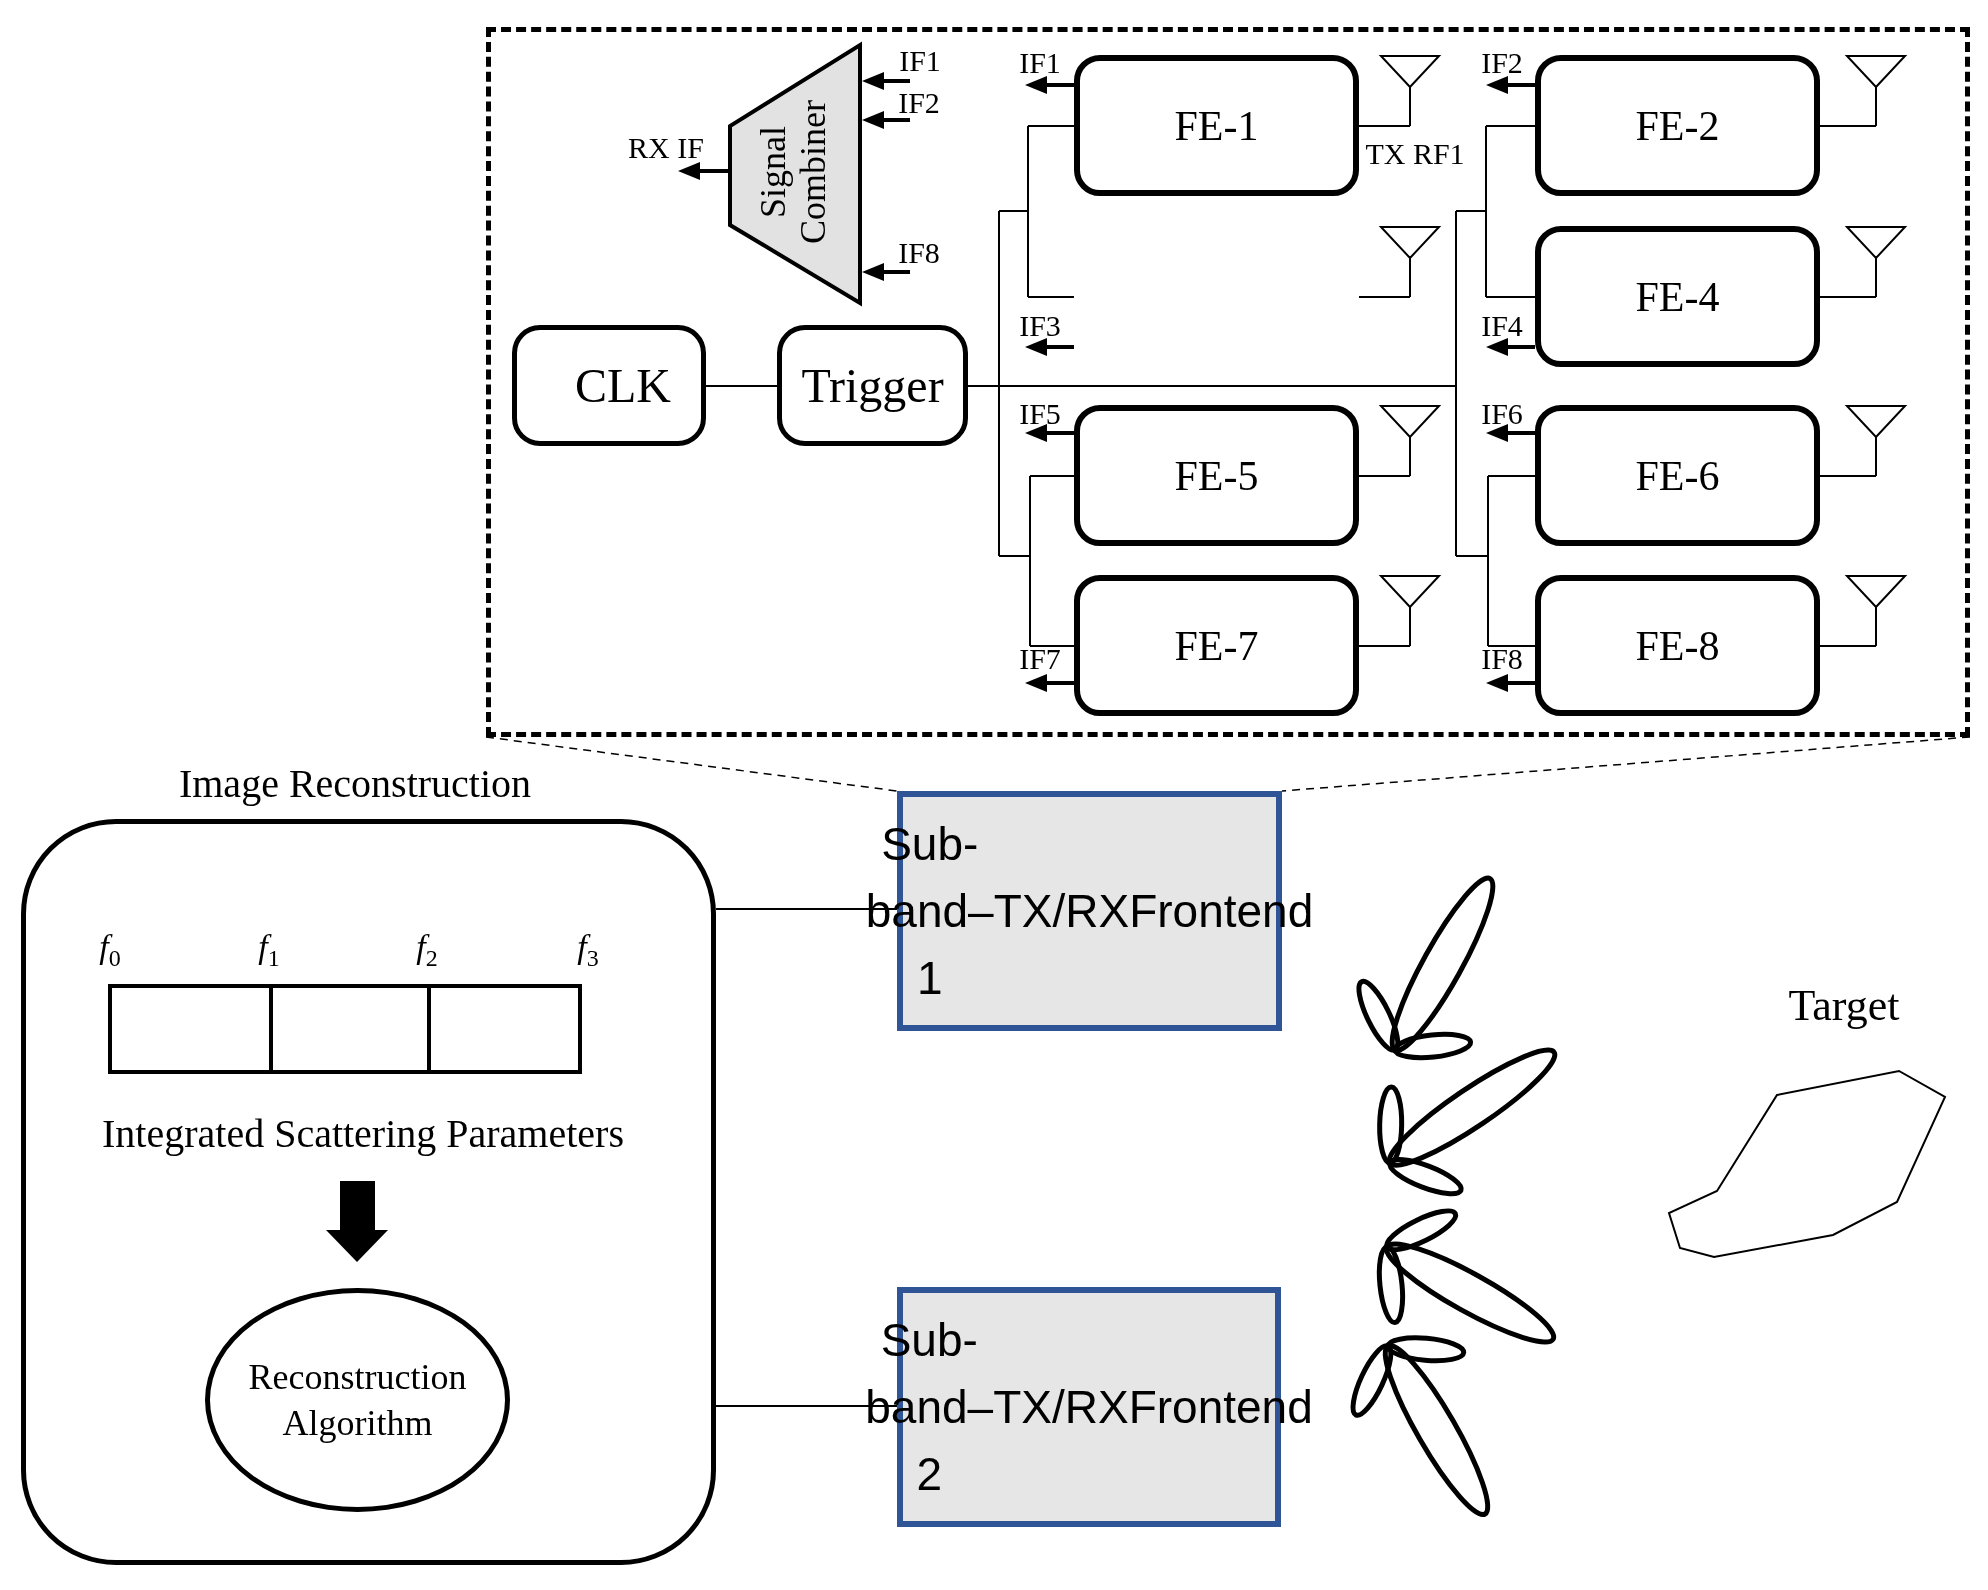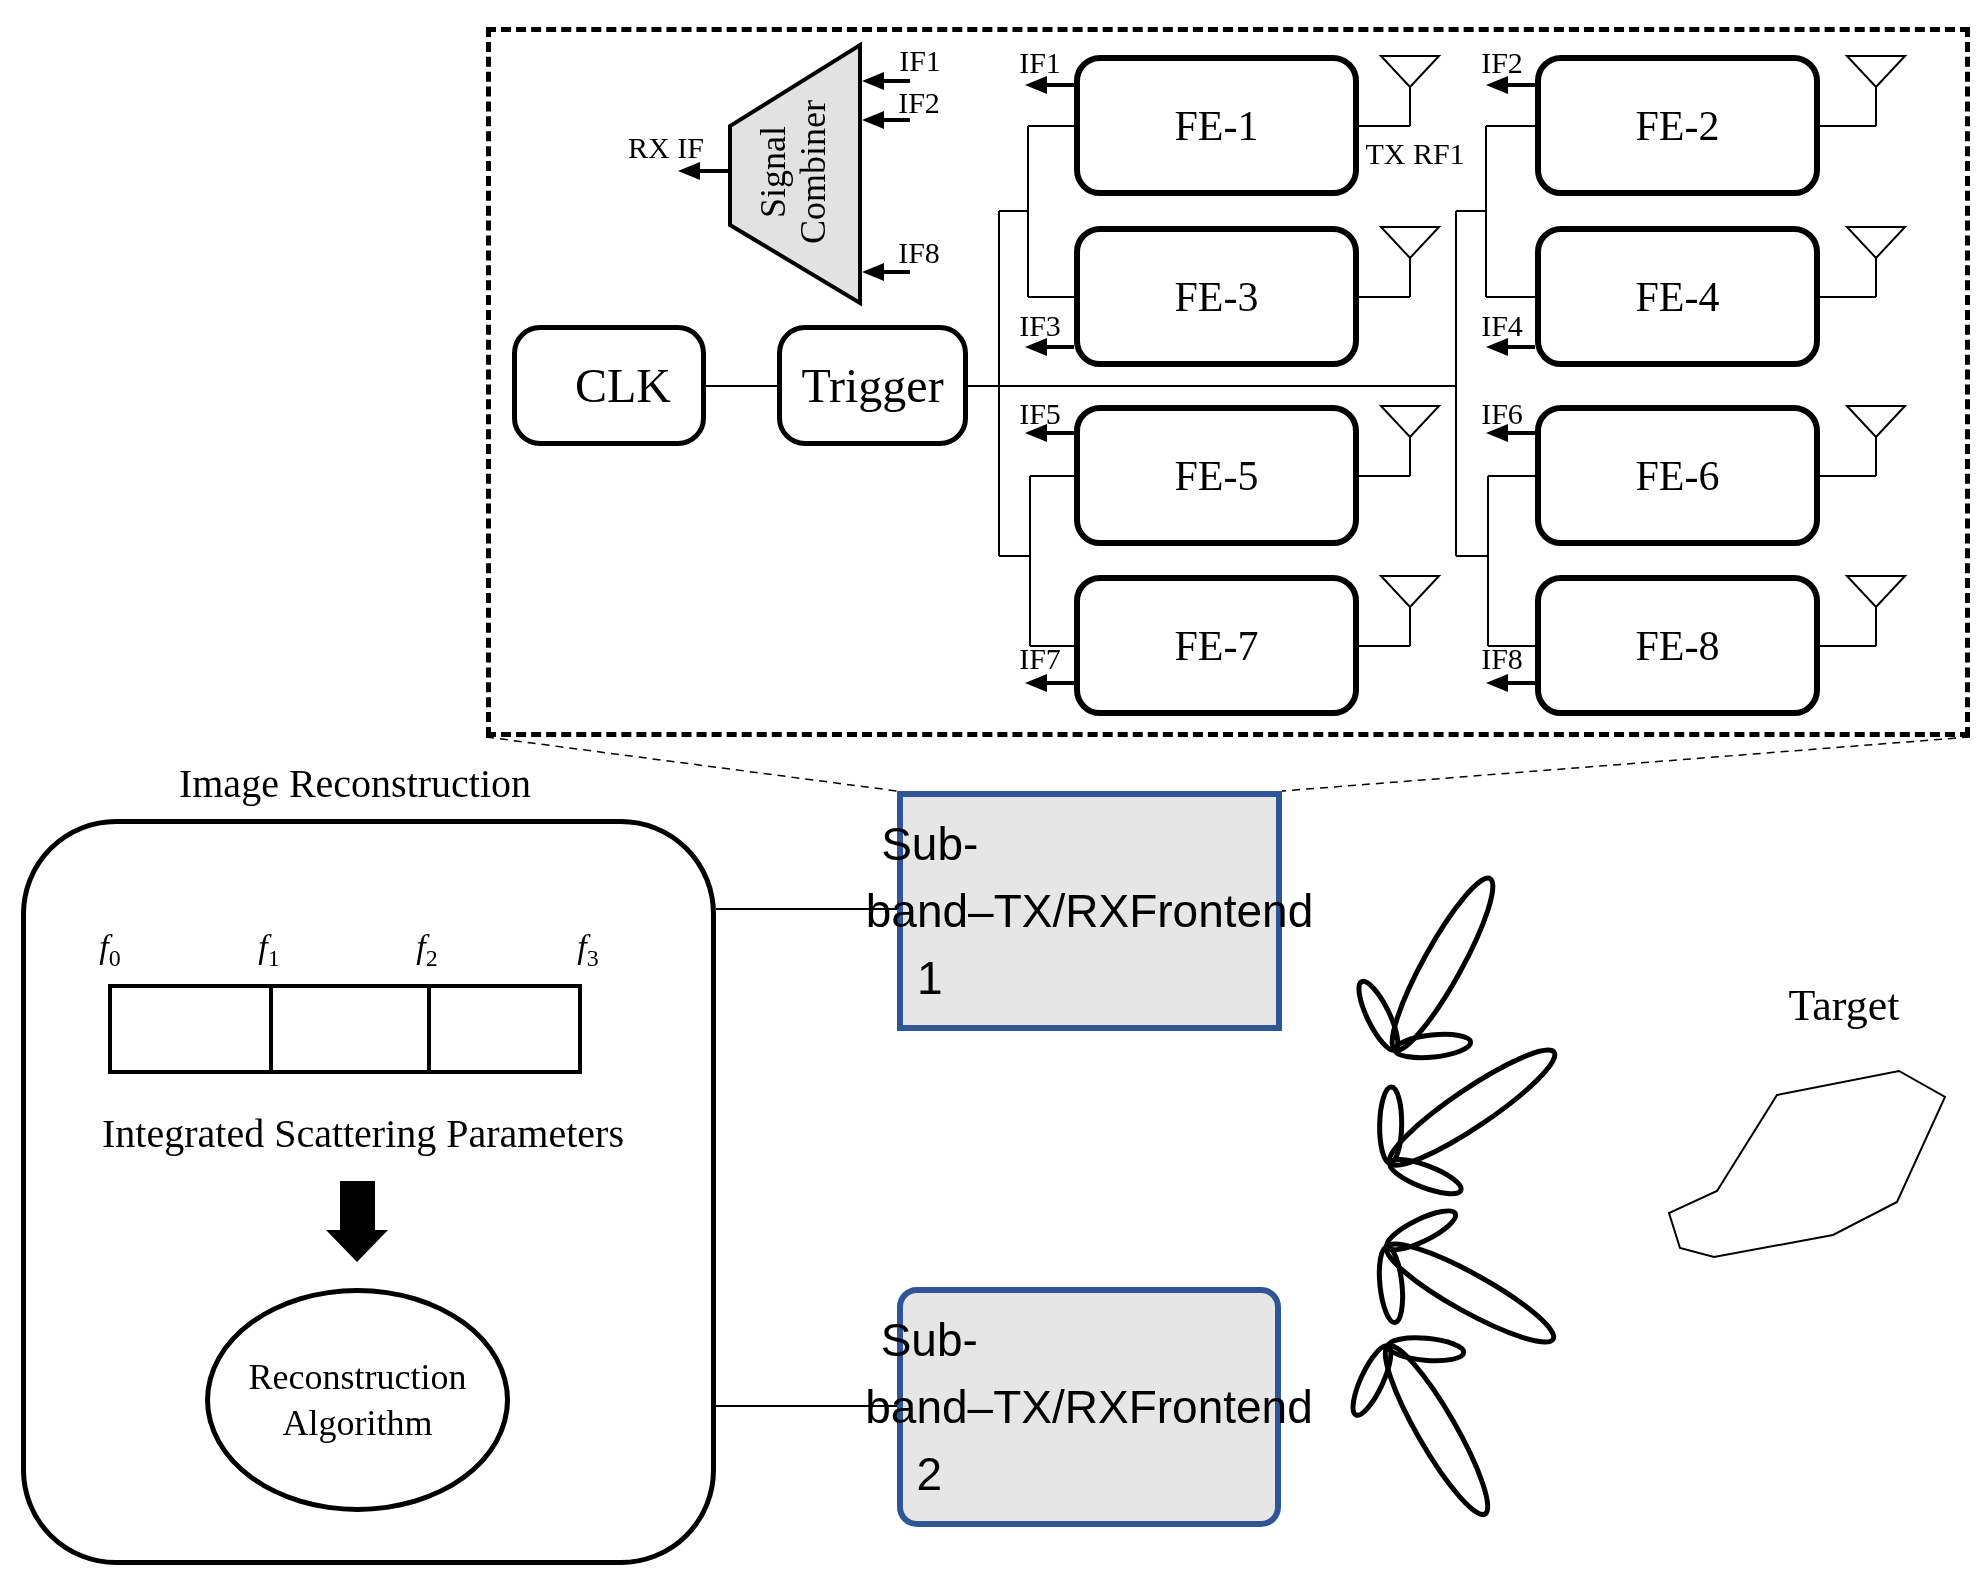--- a/index.html
+++ b/index.html
@@ -219,23 +219,20 @@
   <div class="rbox trg">
       <span>Trigger</span>
     </div>
 
   <div class="rbox fe c1 r1">
       <span>FE-1</span>
     </div>
   <div class="rbox fe c2 r1">
       <span>FE-2</span>
     </div>
-  <div class="rbox fe c1 r2">
-      <span>FE-3</span>
-    </div>
   <div class="rbox fe c2 r2">
       <span>FE-4</span>
     </div>
   <div class="rbox fe c1 r3">
       <span>FE-5</span>
     </div>
   <div class="rbox fe c2 r3">
       <span>FE-6</span>
     </div>
   <div class="rbox fe c1 r4">
@@ -254,21 +251,21 @@
   <div class="lbl iflab" style="left:995px;top:642px;">IF7</div>
   <div class="lbl iflab" style="left:1457px;top:642px;">IF8</div>
 
   <div class="lbl" style="left:1355px;top:137px;width:120px;font-size:30px;">TX RF1</div>
 
   <div class="abs subband sb1" style="background-color: rgb(231, 230, 230); border-color: rgb(47, 85, 151);">
     <div>Sub-band–1</div>
     <div>TX/RX</div>
     <div>Frontend</div>
   </div>
-  <div class="abs subband sb2" style="background-color: rgb(231, 230, 230); border-color: rgb(47, 85, 151); border-radius: 20px;">
+  <div class="abs subband sb2" style="background-color: rgb(231, 230, 230); border-color: rgb(47, 85, 151);">
     <div>Sub-band–2</div>
     <div>TX/RX</div>
     <div>Frontend</div>
   </div>
 
   <div class="lbl recon-title">Image Reconstruction</div>
   <div class="abs recon-box"></div>
 
   <div class="lbl flab" style="left:70px;">
     <span>f</span><sub>0</sub></div>

